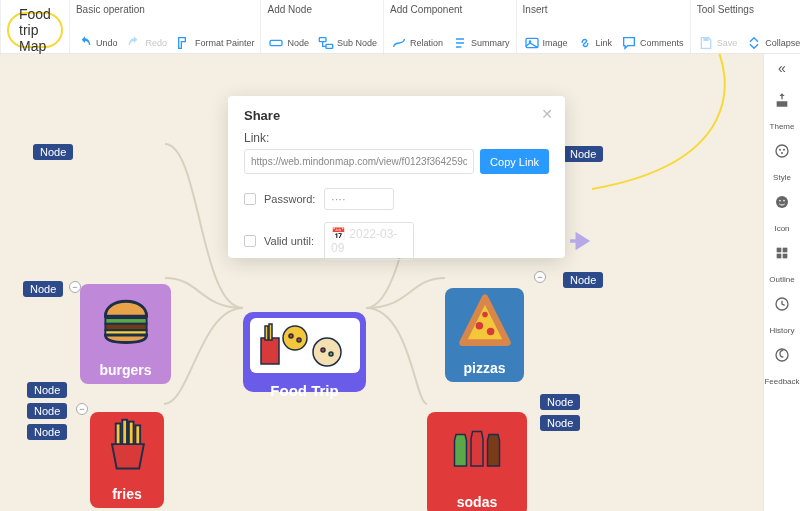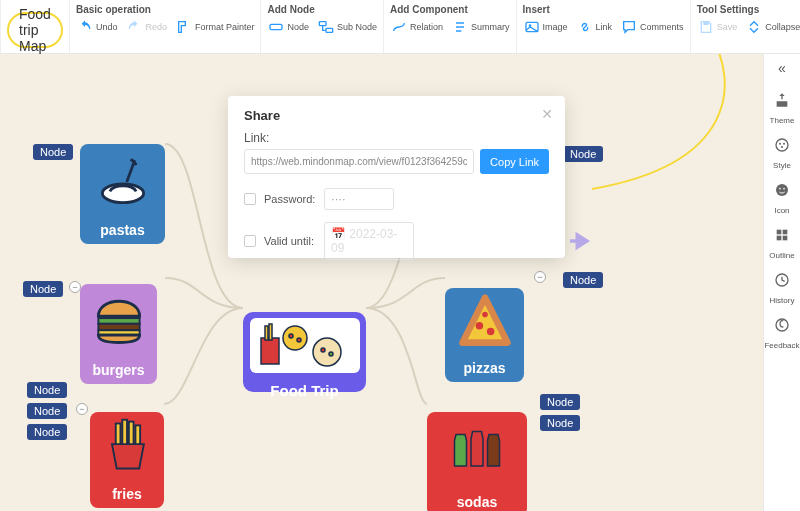--- a/index.html
+++ b/index.html
@@ -1,40 +1,40 @@
 <!DOCTYPE html>
 <html><head>
 <meta charset="utf-8">
 <style>
 *{box-sizing:border-box;margin:0;padding:0;font-family:Arial,Helvetica,sans-serif}
 body{width:800px;height:511px;overflow:hidden;position:relative;background:#f5efe3}
 .toolbar{display:flex;height:54px;background:#fff;border-bottom:1px solid #e8e8e8;font-size:10px;position:relative;z-index:5}
 .back-btn{width:18px;display:flex;align-items:center;justify-content:center;border-right:1px solid #eee;color:#888;cursor:pointer}
 .title-box{display:flex;align-items:center;padding:16px 10px;border:2px solid #f6d936;border-radius:18px;margin:12px 6px;font-size:14px;color:#333}
 .tb-group{border-left:1px solid #eee;padding:4px 6px 0 6px}
-.tb-group .tg-title{font-size:10px;color:#555;font-weight:bold;margin-bottom:3px;white-space:nowrap}
+.tb-group .tg-title{font-size:10px;color:#555;font-weight:normal;margin-bottom:19px;white-space:nowrap}
 .tg-items{display:flex;gap:8px}
 .tg-item{display:flex;align-items:center;gap:2px;color:#555;cursor:pointer;min-width:26px}
 .tg-item .ic{width:18px;height:18px;display:flex;align-items:center;justify-content:center}
 .tg-item .ic svg{width:16px;height:16px}
 .tg-item.disabled{opacity:.35}
 .tg-item span.lbl{font-size:9px;white-space:nowrap}
 .topright{margin-left:auto;display:flex;align-items:center;gap:10px;padding-right:10px}
 .share-btn{display:flex;align-items:center;gap:4px;color:#2b9aff;font-size:13px;cursor:pointer;border:2px solid #f6d936;border-radius:18px;padding:4px 10px}
 .export-btn{display:flex;align-items:center;gap:4px;color:#2b9aff;font-size:13px;cursor:pointer}
 .rightbar{position:absolute;right:0;top:54px;bottom:0;width:37px;background:#fff;border-left:1px solid #e8e8e8;display:flex;flex-direction:column;align-items:center;padding-top:6px;gap:12px;font-size:8px;color:#555;z-index:4}
 .rightbar .collapse-ic{font-size:14px;cursor:pointer;margin-bottom:4px}
-.rightbar .rb-item{display:flex;flex-direction:column;align-items:center;gap:8px;cursor:pointer}
+.rightbar .rb-item{display:flex;flex-direction:column;align-items:center;gap:14px;cursor:pointer}
 .rightbar .rb-item svg{width:16px;height:16px;fill:#666}
 .canvas{position:absolute;left:0;right:37px;top:54px;bottom:0}
 .node-badge{position:absolute;background:#2d4a8a;color:#fff;font-size:11px;padding:2px 7px;border-radius:3px;cursor:pointer}
 .col-btn{position:absolute;width:12px;height:12px;border:1px solid #aaa;border-radius:50%;background:#fff;display:flex;align-items:center;justify-content:center;font-size:9px;color:#777;cursor:pointer}
 .card{position:absolute;border-radius:8px;display:flex;flex-direction:column;align-items:center;justify-content:flex-end;color:#fff;font-size:14px;font-weight:bold;padding-bottom:6px}
 .card.pastas{left:80px;top:90px;width:85px;height:100px;background:#3b80bd}
-.card.burgers{left:80px;top:230px;width:77px;height:100px;background:#c088d8}
+.card.burgers{left:80px;top:230px;width:91px;height:100px;background:#c088d8}
 .card.fries{left:90px;top:358px;width:74px;height:96px;background:#e03a3a}
 .card.pizzas{left:445px;top:234px;width:79px;height:94px;background:#3b80bd}
 .card.sodas{left:427px;top:358px;width:100px;height:104px;background:#e03a3a}
 .main-card{position:absolute;left:243px;top:258px;width:123px;height:80px;background:#6a5ce8;border-radius:10px;display:flex;flex-direction:column;align-items:center;color:#fff;font-weight:bold;z-index:2}
 .main-card .inner{background:#fff;margin:6px;border-radius:6px;width:110px;height:64px;display:flex;align-items:center;justify-content:center;gap:5px}
 .main-card .mt{font-size:15px;padding-top:3px}
 .modal{position:absolute;left:228px;top:96px;width:337px;height:162px;background:#fff;border-radius:4px;box-shadow:0 4px 20px rgba(0,0,0,.15);z-index:10;padding:12px 16px;font-size:12px;color:#555}
 .modal .mtitle{font-size:13px;font-weight:bold;color:#333;margin-bottom:8px}
 .modal .close{position:absolute;right:12px;top:10px;font-size:14px;color:#bbb;cursor:pointer}
 .modal .row{display:flex;align-items:center;gap:8px;margin-bottom:12px}
@@ -286,31 +286,20 @@
   <div class="node-badge" style="left:27px;top:328px">Node</div>
   <div class="node-badge" style="left:27px;top:349px">Node</div>
   <div class="node-badge" style="left:27px;top:370px">Node</div>
 
   <div class="node-badge" style="left:563px;top:92px">Node</div>
   <div class="col-btn" style="left:534px;top:217px">−</div>
   <div class="node-badge" style="left:563px;top:218px">Node</div>
   <div class="node-badge" style="left:540px;top:340px">Node</div>
   <div class="node-badge" style="left:540px;top:361px">Node</div>
 
-  <div class="card pastas">
-    <div class="fork-ic" style="position:absolute;top:8px"><svg viewBox="0 0 64 64">
-          <g stroke="#1c2e4a" stroke-width="3" fill="none">
-            <ellipse cx="32" cy="44" rx="22" ry="10" fill="#fff"></ellipse>
-            <path d="M18 42c4-8 24-8 28 0"></path>
-            <path d="M44 10l-8 22" stroke-width="3"></path>
-            <path d="M40 8l4 2 2 4"></path>
-          </g>
-        </svg></div>
-    <span>pastas</span>
-  </div>
 
   <div class="card burgers">
     <div class="burger-ic" style="position:absolute;top:6px"><svg viewBox="0 0 64 64">
           <path d="M10 28c0-10 10-16 22-16s22 6 22 16H10z" fill="#e8a34a" stroke="#1c2e4a" stroke-width="3"></path>
           <rect x="10" y="30" width="44" height="6" fill="#5aa84a" stroke="#1c2e4a" stroke-width="2"></rect>
           <rect x="10" y="36" width="44" height="7" fill="#6b3b1a" stroke="#1c2e4a" stroke-width="2"></rect>
           <rect x="10" y="43" width="44" height="5" fill="#f4d23a" stroke="#1c2e4a" stroke-width="2"></rect>
           <path d="M10 48h44c0 6-8 8-22 8s-22-2-22-8z" fill="#e8a34a" stroke="#1c2e4a" stroke-width="3"></path>
         </svg></div>
     <span>burgers</span>

